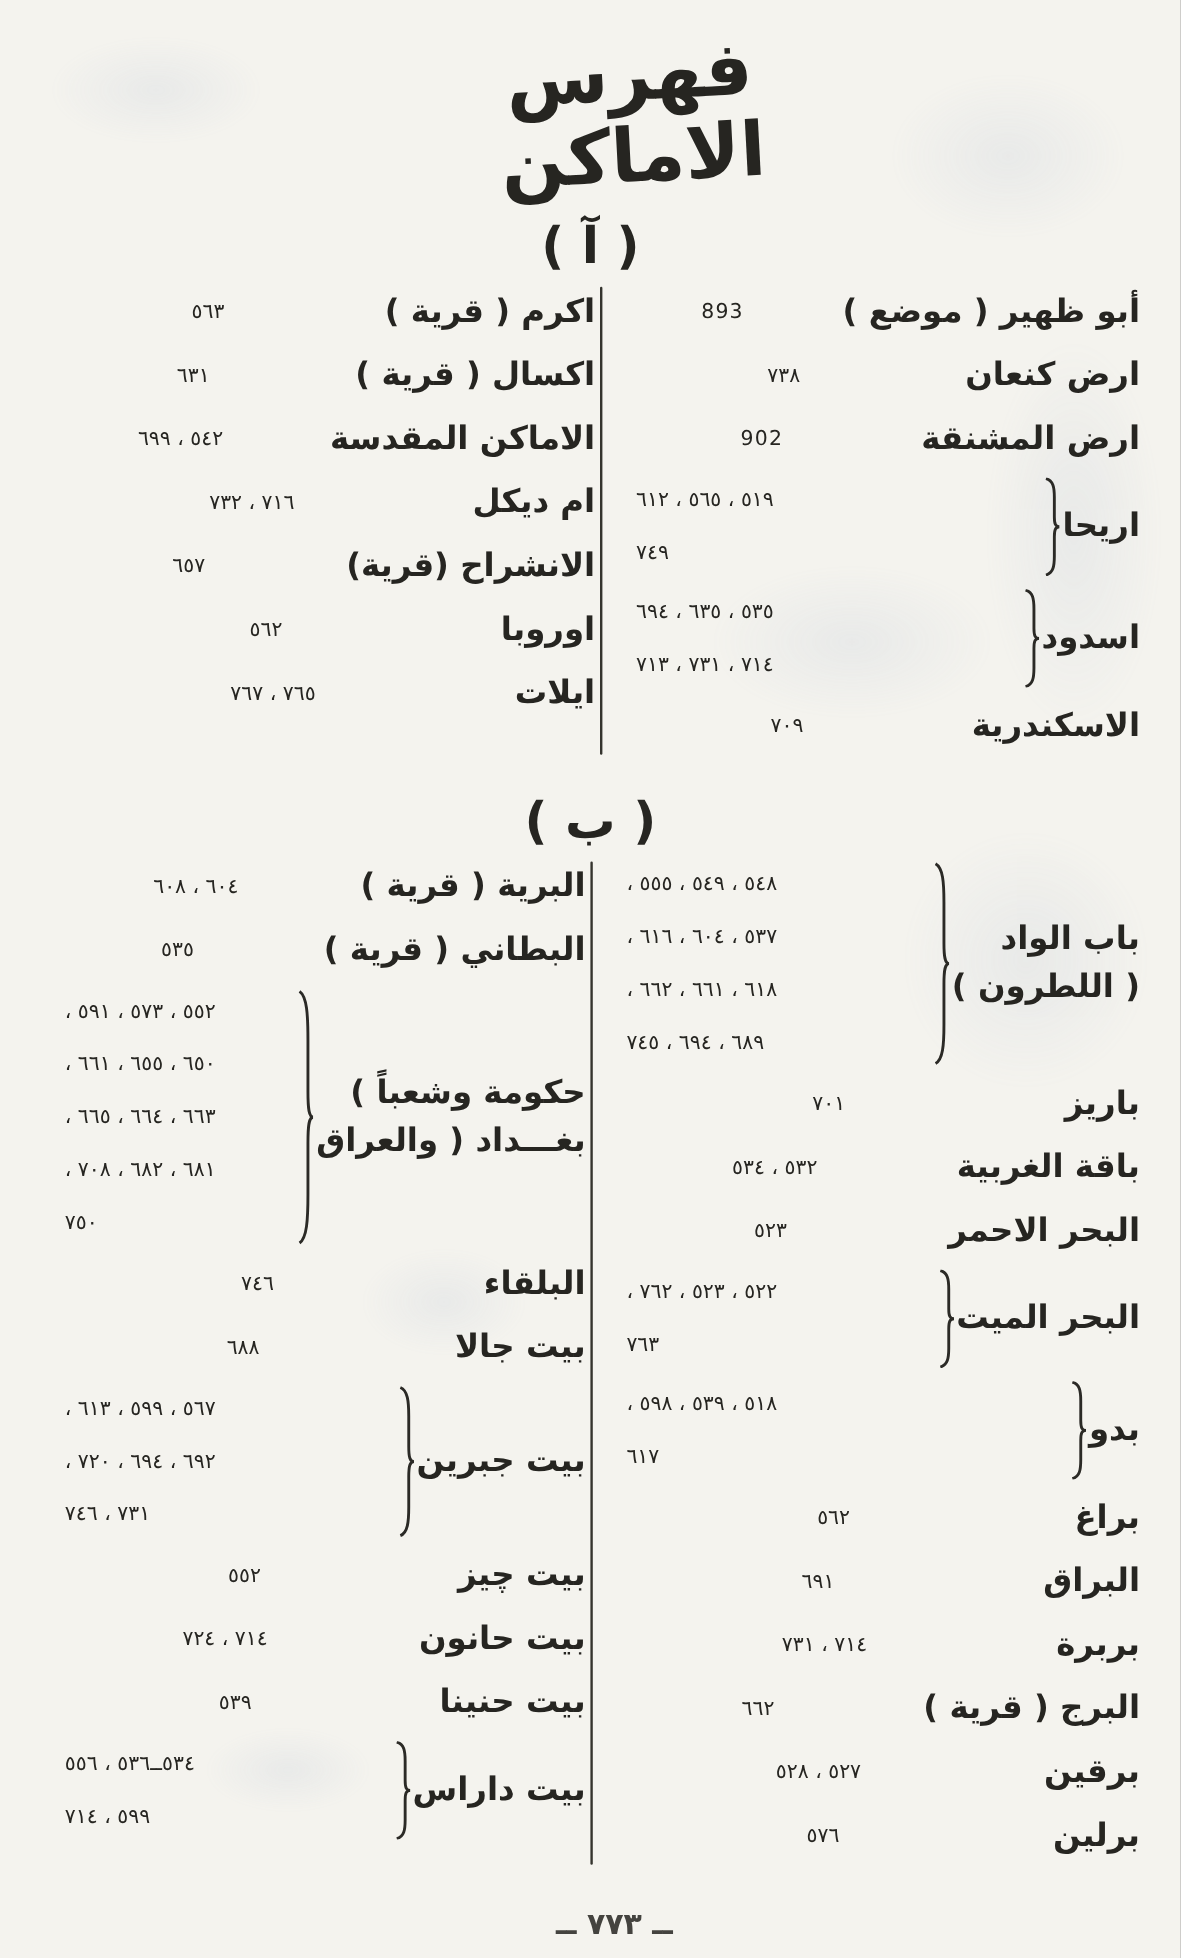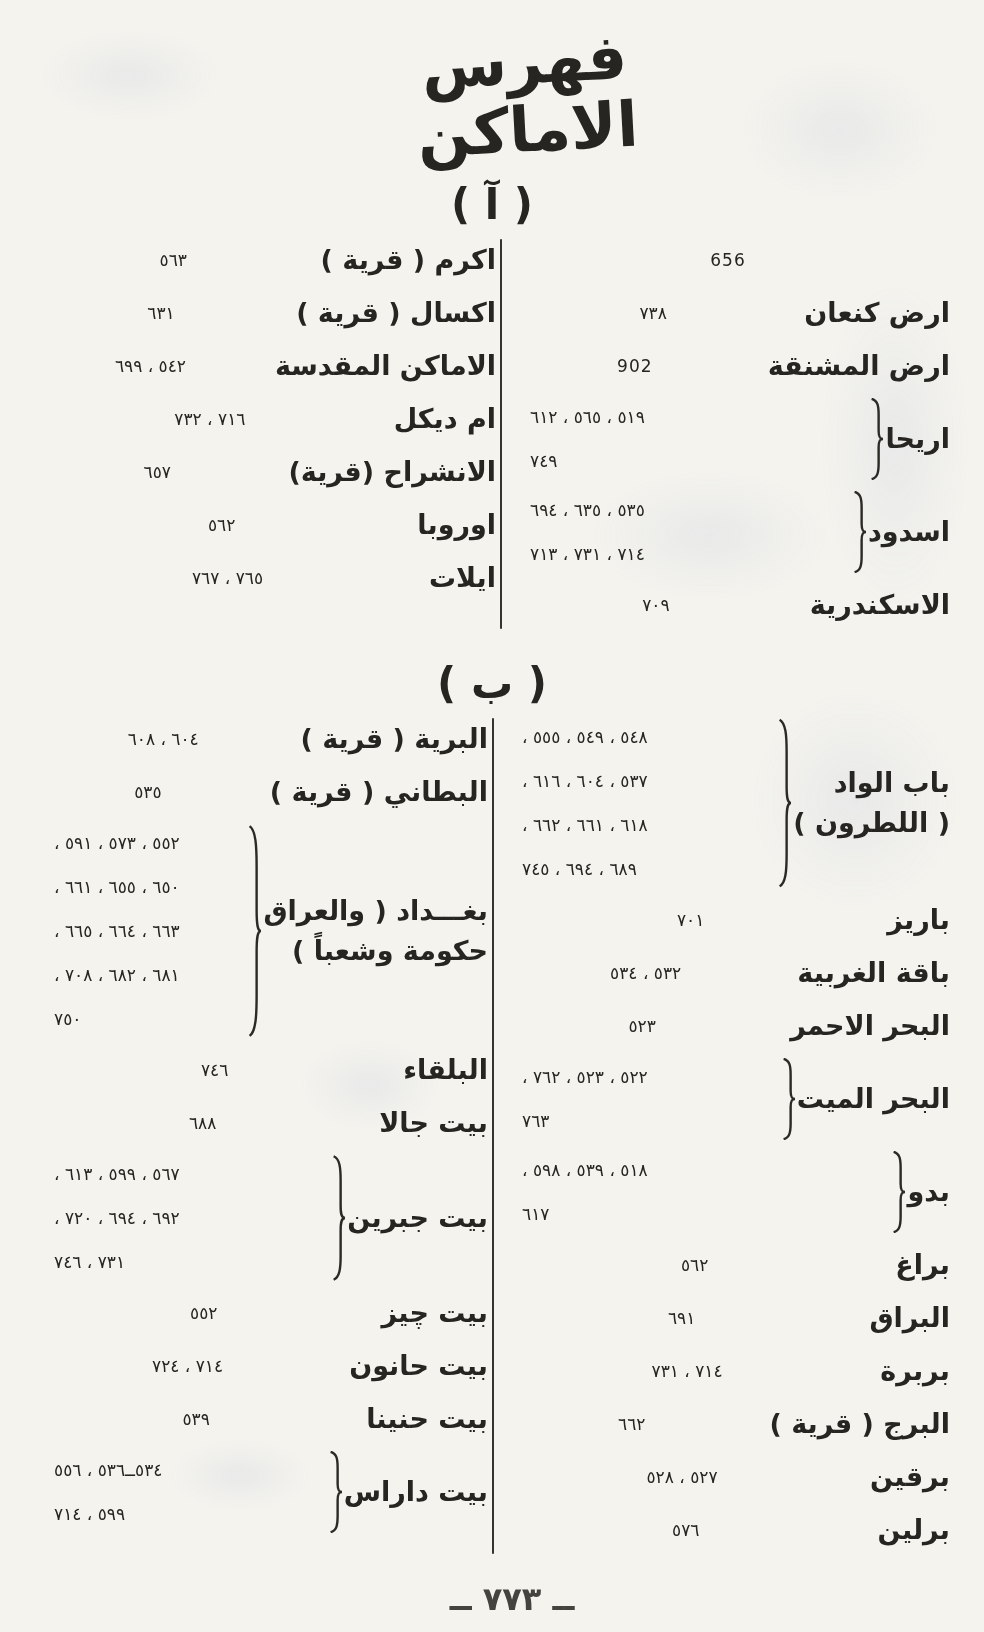--- a/index.html
+++ b/index.html
@@ -38,21 +38,21 @@
            line-height:1.5; padding-right:4px;text-align:right; }
   .place div { line-height:40px; }
   .nums { flex:1 1 auto; font-size:17px; font-weight:normal; letter-spacing:1px; }
   .pline { height:44px; line-height:44px; white-space:nowrap; }
   .entry:not(.braced) .nums { text-align:center; }
   .entry.braced .nums { text-align:left; padding-left:28px; padding-right:4px; }
   .brace { flex:0 0 14px; width:14px; margin:0 2px 0 4px; color:#2b2a26; }
 
   .footer {
     position:absolute; bottom:14px; right:0; left:40px; text-align:center;
-    font-size:32px; font-weight:bold; letter-spacing:2px; opacity:.85;
+    font-size:25px; font-weight:bold; letter-spacing:2px; opacity:.85;
   }
 </style>
 </head>
 <body>
 
 <div class="page">
 
   <div class="ghosts">
     <div class="ghost" style="left:40px;  top:30px;   width:180px; height:90px;"></div>
     <div class="ghost" style="left:740px; top:60px;   width:200px; height:140px;"></div>
@@ -64,22 +64,25 @@
   </div>
 
   <div class="title">فهرس الاماكن</div>
 
   <div class="letter">( آ )</div>
 
   <div class="section sec-a">
     <div class="cols">
       <div class="col col-r">
           <div class="entry">
-            <div class="nums">
-              <div class="pline">656</div>
+            <div class="place">
+              <div>أبو ظهير ( موضع )</div>
+            </div>
+            <div class="nums">
+              <div class="pline">893</div>
             </div>
           </div>
           <div class="entry">
             <div class="place">
               <div>ارض كنعان</div>
             </div>
             <div class="nums">
               <div class="pline">٧٣٨</div>
             </div>
           </div>
@@ -316,22 +319,22 @@
           <div class="entry">
             <div class="place">
               <div>البطاني ( قرية )</div>
             </div>
             <div class="nums">
               <div class="pline">٥٣٥</div>
             </div>
           </div>
           <div class="entry braced">
             <div class="place">
+              <div>حكومة وشعباً )</div>
               <div>بغـــداد ( والعراق</div>
-              <div>حكومة وشعباً )</div>
             </div>
             <svg class="brace" viewBox="0 0 16 100" preserveAspectRatio="none" style="height: 214px;">
               <path d="M3 1 C10 3 11 10 11 20 L11 40 C11 47 12 50 16 50 C12 50 11 53 11 60 L11 80 C11 90 10 97 3 99" fill="none" stroke="currentColor" stroke-width="2.4" vector-effect="non-scaling-stroke"></path>
             </svg>
             <div class="nums">
               <div class="pline">٥٥٢ ، ٥٧٣ ، ٥٩١ ،</div>
               <div class="pline">٦٥٠ ، ٦٥٥ ، ٦٦١ ،</div>
               <div class="pline">٦٦٣ ، ٦٦٤ ، ٦٦٥ ،</div>
               <div class="pline">٦٨١ ، ٦٨٢ ، ٧٠٨ ،</div>
               <div class="pline">٧٥٠</div>

